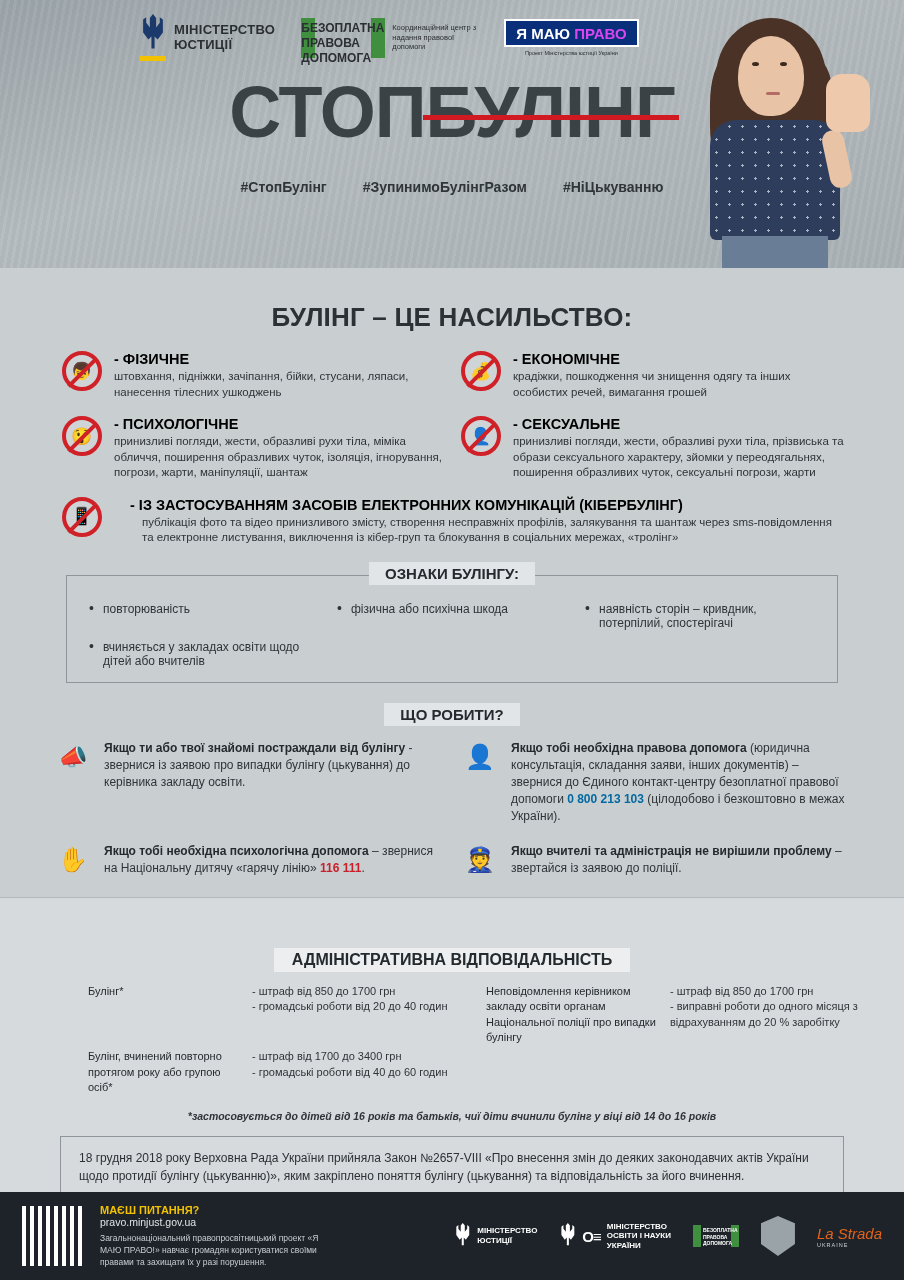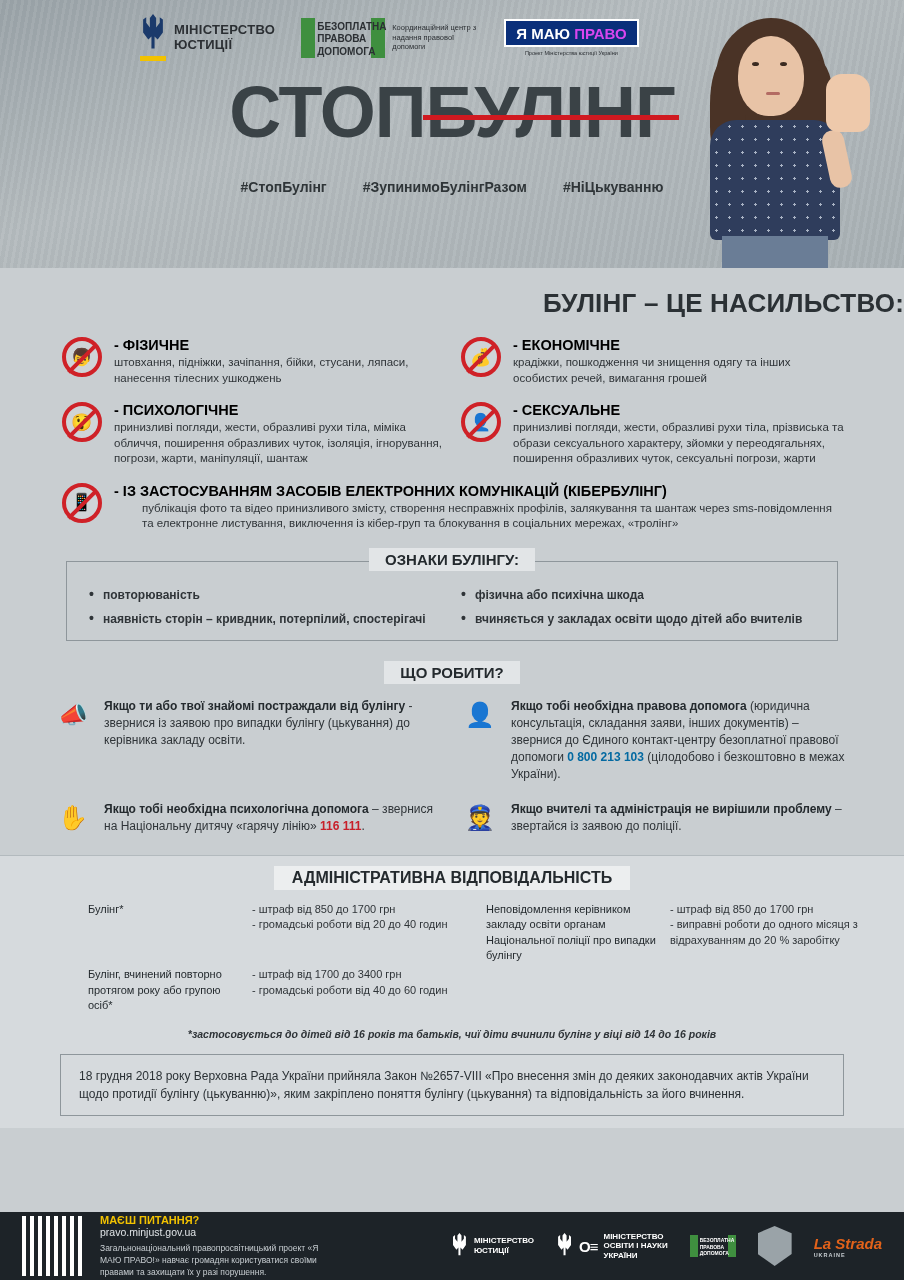--- a/index.html
+++ b/index.html
@@ -33,21 +33,21 @@
     background: #1b3a6b;
     clip-path: polygon(50% 0%, 62% 10%, 62% 34%, 76% 22%, 76% 8%, 88% 14%, 88% 46%, 68% 64%, 56% 56%, 56% 86%, 44% 86%, 44% 56%, 32% 64%, 12% 46%, 12% 14%, 24% 8%, 24% 22%, 38% 34%, 38% 10%);
   }
   .tryzub-wrap { position:relative; }
   .tryzub-bar { width: 26px; height: 5px; background:#f2c200; margin-top:2px;}
   .minjust-text { font-size: 13px; font-weight: bold; color:#2b2f33; line-height:1.15; letter-spacing:.3px;}
   .logo-bpd { display:flex; align-items:center; gap:7px;}
   .bpd-mark { position:relative; width:84px; height:40px;}
   .bpd-mark .bl { position:absolute; top:0; left:0; width:14px; height:40px; background:#3f8f3f;}
   .bpd-mark .br { position:absolute; top:0; right:0; width:14px; height:40px; background:#3f8f3f;}
-  .bpd-mark .btxt { position:absolute; left:16px; top:3px; font-size:10px; font-weight:bold; color:#2b2f33; line-height:1.25;}
+  .bpd-mark .btxt { position:absolute; left:0; top:3px; font-size:12px; font-weight:bold; color:#2b2f33; line-height:1.25;}
   .coord-text { font-size:7.5px; color:#2b2f33; line-height:1.3; max-width:86px;}
   .logo-right { }
   .right-box { background:#0a2f7a; color:#fff; padding:5px 10px 4px; font-size:15px; font-weight:bold; line-height:1.05; text-align:center; border:2px solid #fff;}
   .right-box .red { color:#d946ef; }
   .right-sub { font-size:5.5px; color:#2b2f33; text-align:center; margin-top:3px;}
 
   .hero-title {
     position:relative; z-index:3;
     text-align:center;
     margin-top: 10px;
@@ -80,22 +80,22 @@
   .g-dots { position:absolute; inset:0; border-radius:26px 26px 6px 6px;
             background-image: radial-gradient(#c9d2e0 1.2px, transparent 1.3px);
             background-size: 13px 13px; opacity:.8;}
   .g-jeans { position:absolute; left:42px; top:236px; width:106px; height:32px; background:#6a7d96;}
   .g-arm { position:absolute; left:146px; top:130px; width:22px; height:58px; background:#e8c3a6; border-radius:10px; transform:rotate(-12deg);}
   .g-hand { position:absolute; left:146px; top:74px; width:44px; height:58px; background:#eec9ab; border-radius:16px 16px 12px 12px;}
 
   
   .main { padding: 0 0 0 0; }
   .section-title {
-    text-align:right; font-size:26px; font-weight:800; color:#2b3135;
-    padding-top: 20px; letter-spacing:.2px;
+    text-align:center; font-size:26px; font-weight:800; color:#2b3135;
+    padding-top: 34px; letter-spacing:.2px;
   }
 
   .violence-grid {
     display:grid; grid-template-columns: 1fr 1fr;
     gap: 6px 16px;
     padding: 18px 60px 0 62px;
   }
   .v-item { display:flex; gap:12px; align-items:flex-start; margin-bottom:10px;}
   .ban {
     flex: 0 0 auto;
@@ -105,35 +105,35 @@
   }
   .ban::after{
     content:""; position:absolute; left:-3px; right:-3px; top:50%;
     height:4px; background:#cf2127; transform:rotate(-45deg);
   }
   .ban .glyph{ font-size:17px; line-height:1; color:#2b3135; }
   .v-text h4 { font-size:14.5px; font-weight:800; color:#000000; margin-bottom:2px;}
   .v-text p { font-size:11.5px; color:#2f3438; line-height:1.35;}
 
   .v-wide { grid-column: 1 / span 2; }
-  .v-wide h4 { font-size:14.5px; }
+  .v-wide h4 { font-size:14.5px;margin-left:16px; }
   .v-wide p { font-size:11.5px;margin-left:28px; }
 
   
   .signs-wrap { padding: 6px 66px 0 66px; position:relative;}
   .band-title {
     position:relative; text-align:center; font-size:15px; font-weight:800; color:#242a2e;
     margin-bottom: 6px; z-index:2;
   }
   .band-title span { background:#e2e5e7; padding:3px 16px; display:inline-block;}
   .signs-box {
     border:1px solid #8e969b;
     padding: 14px 22px;
-    display:grid; grid-template-columns: 1fr 1fr; gap: 10px 18px;
-    margin-top:-16px; padding-top:26px;font-weight:bold;
+    display:grid; grid-template-columns: 1fr 1fr 1fr; gap: 10px 18px;
+    margin-top:-16px; padding-top:26px;
   }
   .sign-li { font-size:12px; color:#2f3438; position:relative; padding-left:14px;}
   .sign-li::before { content:"•"; position:absolute; left:0; top:-2px; font-size:14px; color:#2f3438;}
 
   
   .todo-wrap { padding: 20px 56px 0 56px;}
   .todo-grid { display:grid; grid-template-columns: 1fr 1fr; gap: 18px 22px; margin-top: 14px;}
   .todo-item { display:flex; gap:14px; align-items:flex-start;}
   .todo-ico { flex:0 0 auto; width:34px; height:34px; display:flex; align-items:center; justify-content:center; font-size:24px; color:#3b4348;}
   .todo-text { font-size:12px; color:#2f3438; line-height:1.42;}
@@ -142,40 +142,40 @@
   .phone-red { color:#c8202a; font-weight:800;}
 
   
   .admin-band {
     margin-top: 20px;
     background:#d6dadd;
     border-top:1px solid #b3babe;
     padding: 0 0 12px 0;
   }
   .admin-title { text-align:center; font-size:16px; font-weight:800; color:#242a2e; padding: 10px 0 6px;}
-  .admin-title span{ background:#eceeef; padding:3px 18px; display:inline-block;}
+  .admin-title span{ background:#eceeef; padding:3px 18px; display:inline-block;margin-top:40px;}
   .admin-grid {
     display:grid; grid-template-columns: 150px 220px 170px 210px;
     gap: 4px 14px;
     padding: 6px 64px 0 88px;
     font-size:11px; color:#2f3438; line-height:1.4;
   }
   .admin-grid .lbl { font-weight:400; color:#242a2e;}
   .admin-note { text-align:center; font-size:10.5px; font-style:italic; font-weight:bold; color:#2f3438; padding: 14px 40px 0;}
 
   .law-box {
     margin: 14px 60px 0 60px;
     border:1px solid #8e969b;
     padding: 12px 18px;
     font-size:12px; color:#2b3135; line-height:1.5;
   }
 
   
   .footer {
-    position:absolute; left:0; bottom:0; width:904px; height:68px;
+    position:absolute; left:0; bottom:0; width:904px; height:88px;
     background:#1d2328; display:flex; align-items:center; gap:18px; padding: 0 22px;
   }
   .qr { width:60px; height:60px; background:
       repeating-linear-gradient(90deg,#fff 0 4px,#1d2328 4px 8px),
       repeating-linear-gradient(0deg,#fff 0 4px,transparent 4px 8px);
       background-blend-mode: multiply; flex:0 0 auto;}
   .f-text .f-q { color:#f2c200; font-size:11px; font-weight:800; }
   .f-text .f-u { color:#dfe3e6; font-size:10.5px; margin-bottom:4px;}
   .f-text .f-d { color:#c8ced2; font-size:8.5px; line-height:1.45; max-width:240px;}
   .f-logos { display:flex; align-items:center; gap:22px; margin-left:auto;}
@@ -183,21 +183,21 @@
   .f-tryzub { width:17px; height:26px; background:#fff;
     clip-path: polygon(50% 0%, 62% 10%, 62% 34%, 76% 22%, 76% 8%, 88% 14%, 88% 46%, 68% 64%, 56% 56%, 56% 86%, 44% 86%, 44% 56%, 32% 64%, 12% 46%, 12% 14%, 24% 8%, 24% 22%, 38% 34%, 38% 10%);}
   .f-lbl { color:#fff; font-size:8px; font-weight:bold; line-height:1.2;}
   .f-mon { display:flex; align-items:center; gap:6px;}
   .f-mon-mark { color:#fff; font-size:15px; font-weight:bold; letter-spacing:-1px;}
   .f-bpd { position:relative; width:46px; height:22px;}
   .f-bpd .bl,.f-bpd .br { position:absolute; top:0; width:8px; height:22px; background:#3f8f3f;}
   .f-bpd .bl{left:0;} .f-bpd .br{right:0;}
   .f-bpd .t { position:absolute; left:10px; top:2px; font-size:5px; color:#fff; font-weight:bold; line-height:1.3;}
   .f-police { width:34px; height:40px; background:#9aa3a8; clip-path: polygon(50% 0,100% 18%,100% 70%,50% 100%,0 70%,0 18%); }
-  .f-strada { color:#e2621a; font-size:15px; font-weight:700; font-style:italic;}
+  .f-strada { color:#e2621a; font-size:15px; font-weight:400; font-style:italic;}
   .f-strada small{ display:block; font-size:5.5px; color:#c8ced2; font-style:normal; letter-spacing:1px;}
 </style>
 </head>
 <body>
 
 <div class="poster">
 
   <div class="hero">
 
     <div class="logos">

